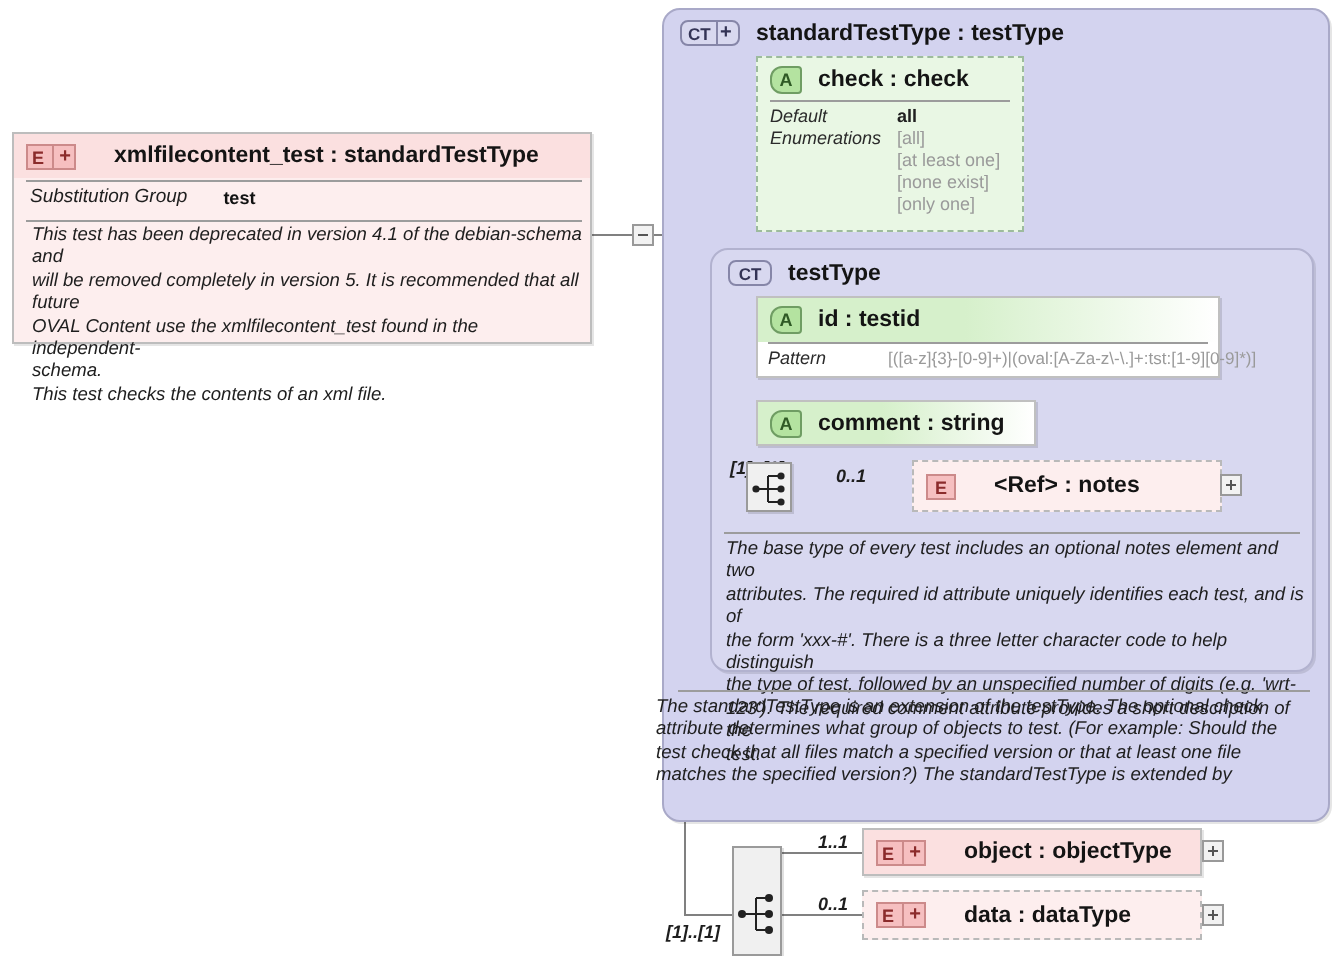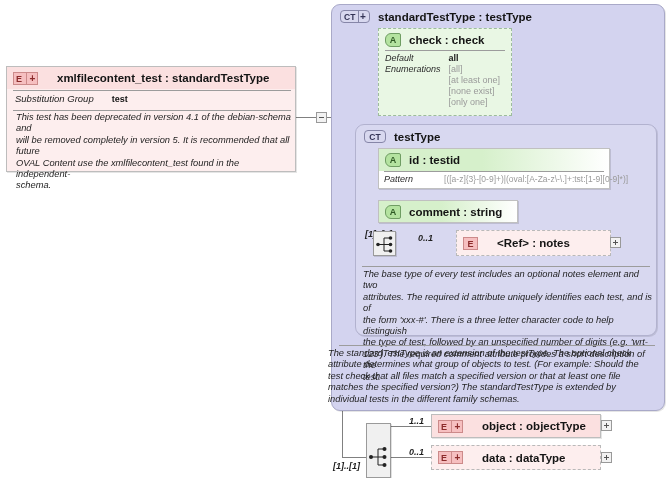--- a/index.html
+++ b/index.html
@@ -324,20 +324,21 @@
     <div class="subgrp" style="left:8px; top:26px;">
       <span class="lbl">Substitution Group</span>
       <span class="val">test</span>
     </div>
     <div class="doc-sep" style="left:6px; top:43px; width:278px;"></div>
     <div class="doc" style="left:9px; top:45px; width:276px;">
       <div>This test has been deprecated in version 4.1 of the debian-schema and</div>
       <div>will be removed completely in version 5.  It is recommended that all future</div>
       <div>OVAL Content use the xmlfilecontent_test found in the independent-</div>
       <div>schema.</div>
+      <div>This test checks the contents of an xml file.</div>
     </div>
   </div>
 
   <div class="ct-box" style="left:331px; top:4px; width:334px; height:407px;">
     <div class="ct-head">
       <span class="ctbadge withplus">
         <span>CT</span>
         <span class="sep"></span>
         <span class="pl">+</span>
       </span>
@@ -424,21 +425,20 @@
     <div>123').  The required comment attribute provides a short description of the</div>
     <div>test.</div>
   </div>
 
   <div class="doc-sep" style="left:339px; top:345px; width:316px;"></div>
   <div class="doc" style="left:328px; top:348px; width:318px;">
     <div>The standardTestType is an extension of the testType.  The optional check</div>
     <div>attribute determines what group of objects to test.  (For example: Should the</div>
     <div>test check that all files match a specified version or that at least one file</div>
     <div>matches the specified version?)  The standardTestType is extended by</div>
-    <div>individual tests in the different family schemas.</div>
   </div>
 
   <div class="card" style="left:333px; top:461px;">[1]..[1]</div>
   <div class="seq-icon" style="left:366px; top:423px; width:25px; height:55px;">
     <svg width="25" height="55" viewBox="0 0 25 55">
       <line x1="4" y1="33" x2="11" y2="33" stroke="#222" stroke-width="1"></line>
       <line x1="11" y1="25" x2="11" y2="41" stroke="#222" stroke-width="1"></line>
       <line x1="11" y1="25" x2="16" y2="25" stroke="#222" stroke-width="1"></line>
       <line x1="11" y1="33" x2="16" y2="33" stroke="#222" stroke-width="1"></line>
       <line x1="11" y1="41" x2="16" y2="41" stroke="#222" stroke-width="1"></line>

